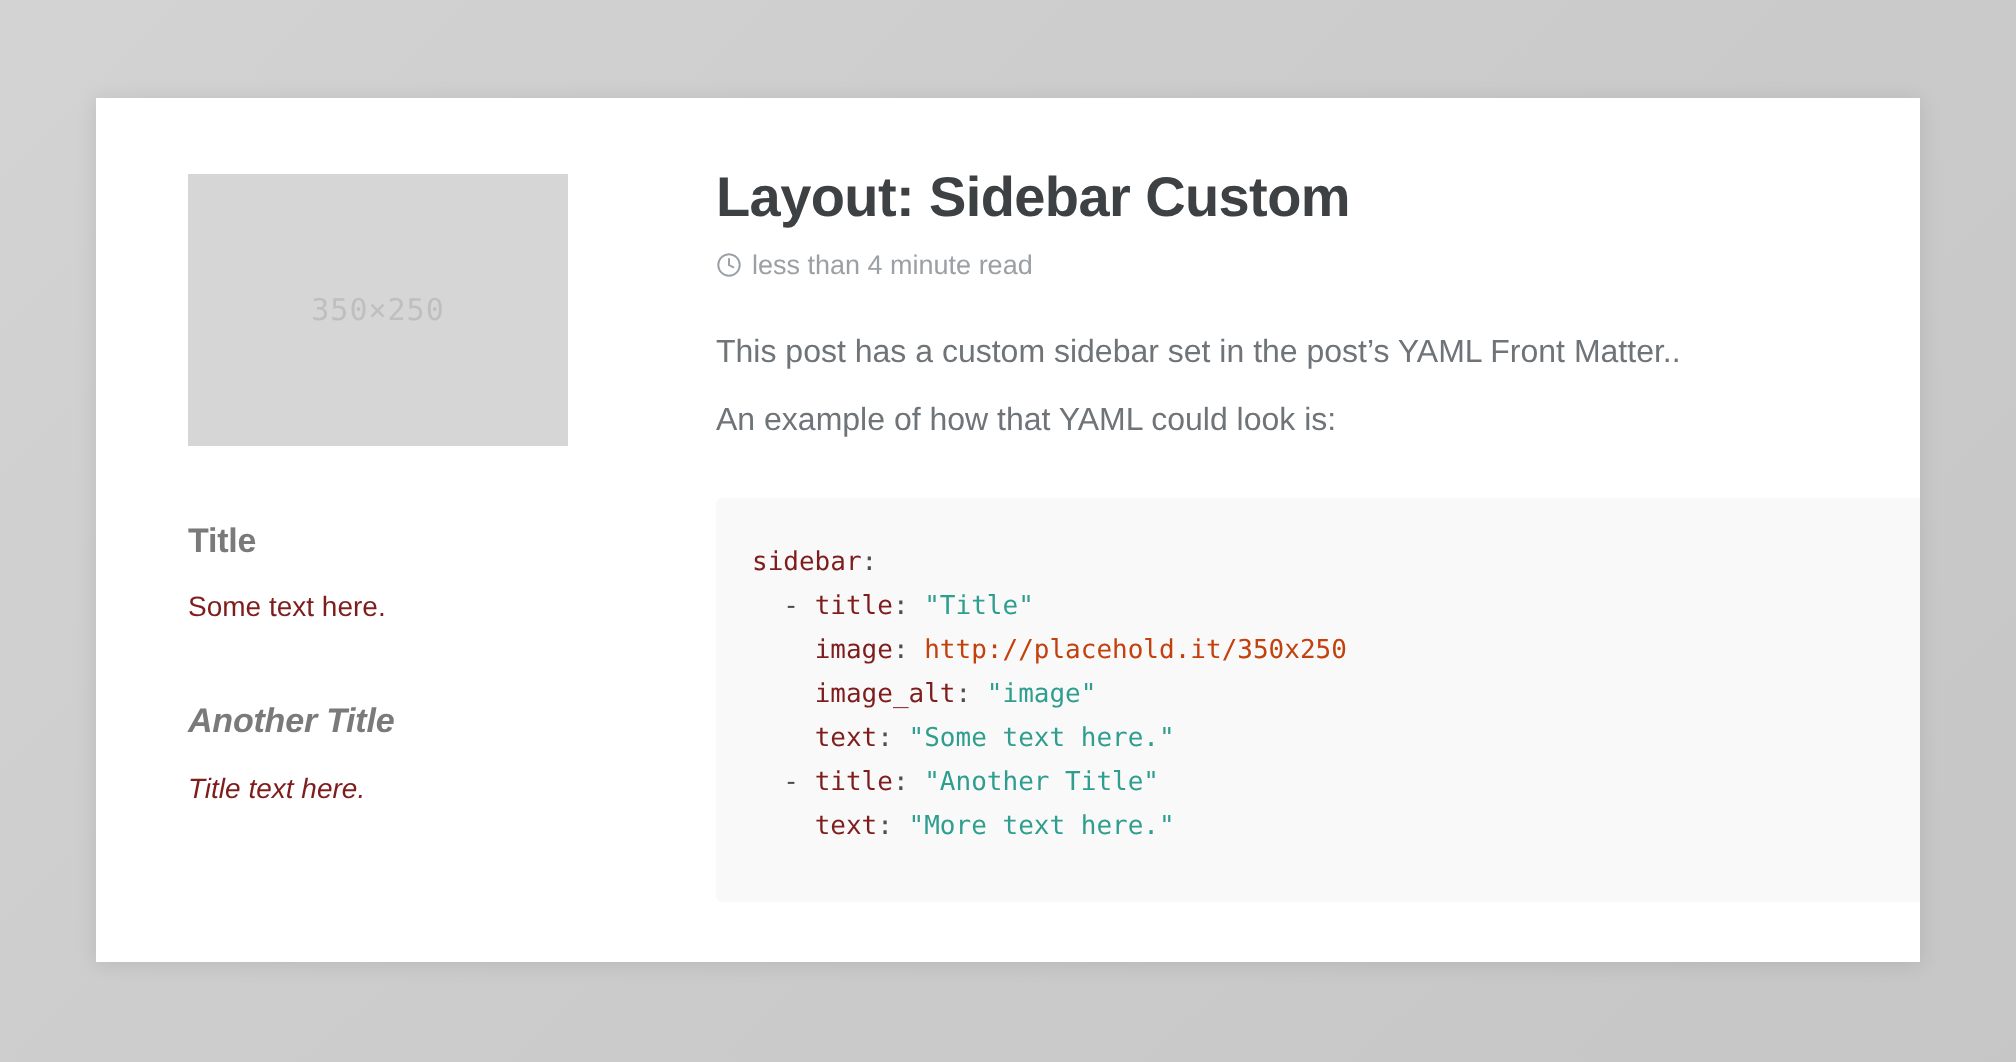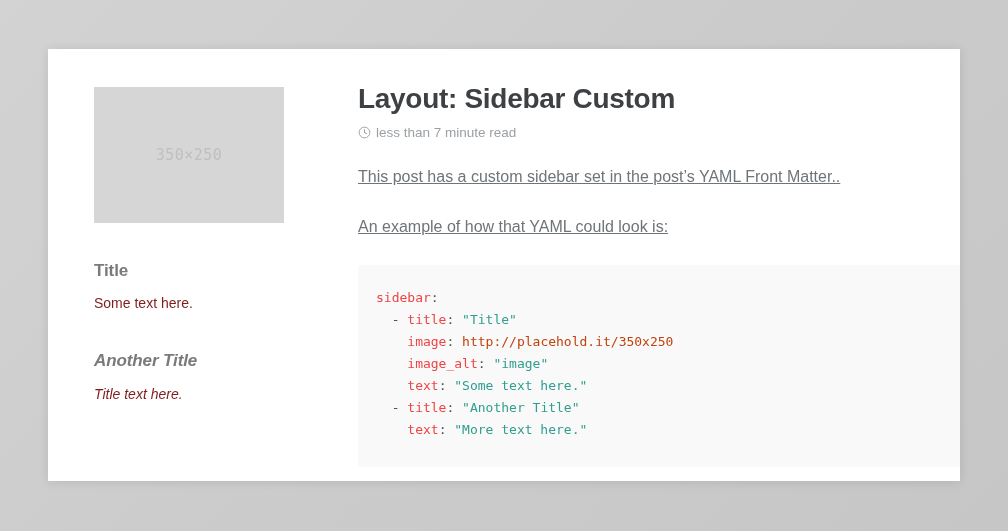--- a/index.html
+++ b/index.html
@@ -116,22 +116,22 @@
     flex: 0 0 auto;
     display: block;
   }
 
   .body-par {
     font-size: 16px;
     color: #6f7478;
     line-height: 1.5;
   }
 
-  #par-1 { margin-top: 25px; text-decoration: underline; }
-  #par-2 { margin-top: 26px; text-decoration: underline; }
+  #par-1 { margin-top: 25px; }
+  #par-2 { margin-top: 10px; }
 
   
   #code-block {
     margin-top: 26px;
     margin-left: 0;
     width: 680px;
     background: #f9f9f9;
     border-radius: 3px;
     padding: 22px 24px 26px 18px;
     overflow: hidden;
@@ -140,21 +140,21 @@
   #code-pre {
     font-family: "DejaVu Sans Mono", monospace;
     font-size: 13px;
     line-height: 22px;
     white-space: pre;
     color: #4a5053;
   }
 
   .code-line { display: block; height: 22px; }
 
-  .tok-key   { color: #ef4444; }
+  .tok-key   { color: #7f1d1d; }
   .tok-str   { color: #2f9e8f; }
   .tok-val   { color: #c2410c; }
   .tok-punct { color: #4a5053; }
   .tok-dash  { color: #4a5053; }
   .tok-plain { color: #4a5053; }
 </style>
 </head>
 <body>
 
 <div id="page">
@@ -183,21 +183,21 @@
       <main id="main">
 
         <h1 id="page-title">Layout: Sidebar Custom</h1>
 
         <div id="meta">
           <svg id="meta-icon" viewBox="0 0 16 16">
             <circle cx="8" cy="8" r="6.6" fill="none" stroke="#9aa0a4" stroke-width="1.2"></circle>
             <line x1="8" y1="8" x2="8" y2="4.3" stroke="#9aa0a4" stroke-width="1.2" stroke-linecap="round"></line>
             <line x1="8" y1="8" x2="10.7" y2="9.4" stroke="#9aa0a4" stroke-width="1.2" stroke-linecap="round"></line>
           </svg>
-          <span>less than 7 minute read</span>
+          <span>less than 4 minute read</span>
         </div>
 
         <p id="par-1" class="body-par">This post has a custom sidebar set in the post’s YAML Front Matter..</p>
 
         <p id="par-2" class="body-par">An example of how that YAML could look is:</p>
 
         <div id="code-block">
           <div id="code-pre"><span class="code-line"><span class="tok-plain"></span><span class="tok-key">sidebar</span><span class="tok-punct">:</span></span><span class="code-line"><span class="tok-plain">  </span><span class="tok-dash">-</span><span class="tok-plain"> </span><span class="tok-key">title</span><span class="tok-punct">:</span><span class="tok-plain"> </span><span class="tok-str">"Title"</span></span><span class="code-line"><span class="tok-plain">    </span><span class="tok-key">image</span><span class="tok-punct">:</span><span class="tok-plain"> </span><span class="tok-val">http://placehold.it/350x250</span></span><span class="code-line"><span class="tok-plain">    </span><span class="tok-key">image_alt</span><span class="tok-punct">:</span><span class="tok-plain"> </span><span class="tok-str">"image"</span></span><span class="code-line"><span class="tok-plain">    </span><span class="tok-key">text</span><span class="tok-punct">:</span><span class="tok-plain"> </span><span class="tok-str">"Some text here."</span></span><span class="code-line"><span class="tok-plain">  </span><span class="tok-dash">-</span><span class="tok-plain"> </span><span class="tok-key">title</span><span class="tok-punct">:</span><span class="tok-plain"> </span><span class="tok-str">"Another Title"</span></span><span class="code-line"><span class="tok-plain">    </span><span class="tok-key">text</span><span class="tok-punct">:</span><span class="tok-plain"> </span><span class="tok-str">"More text here."</span></span></div>
         </div>
 

